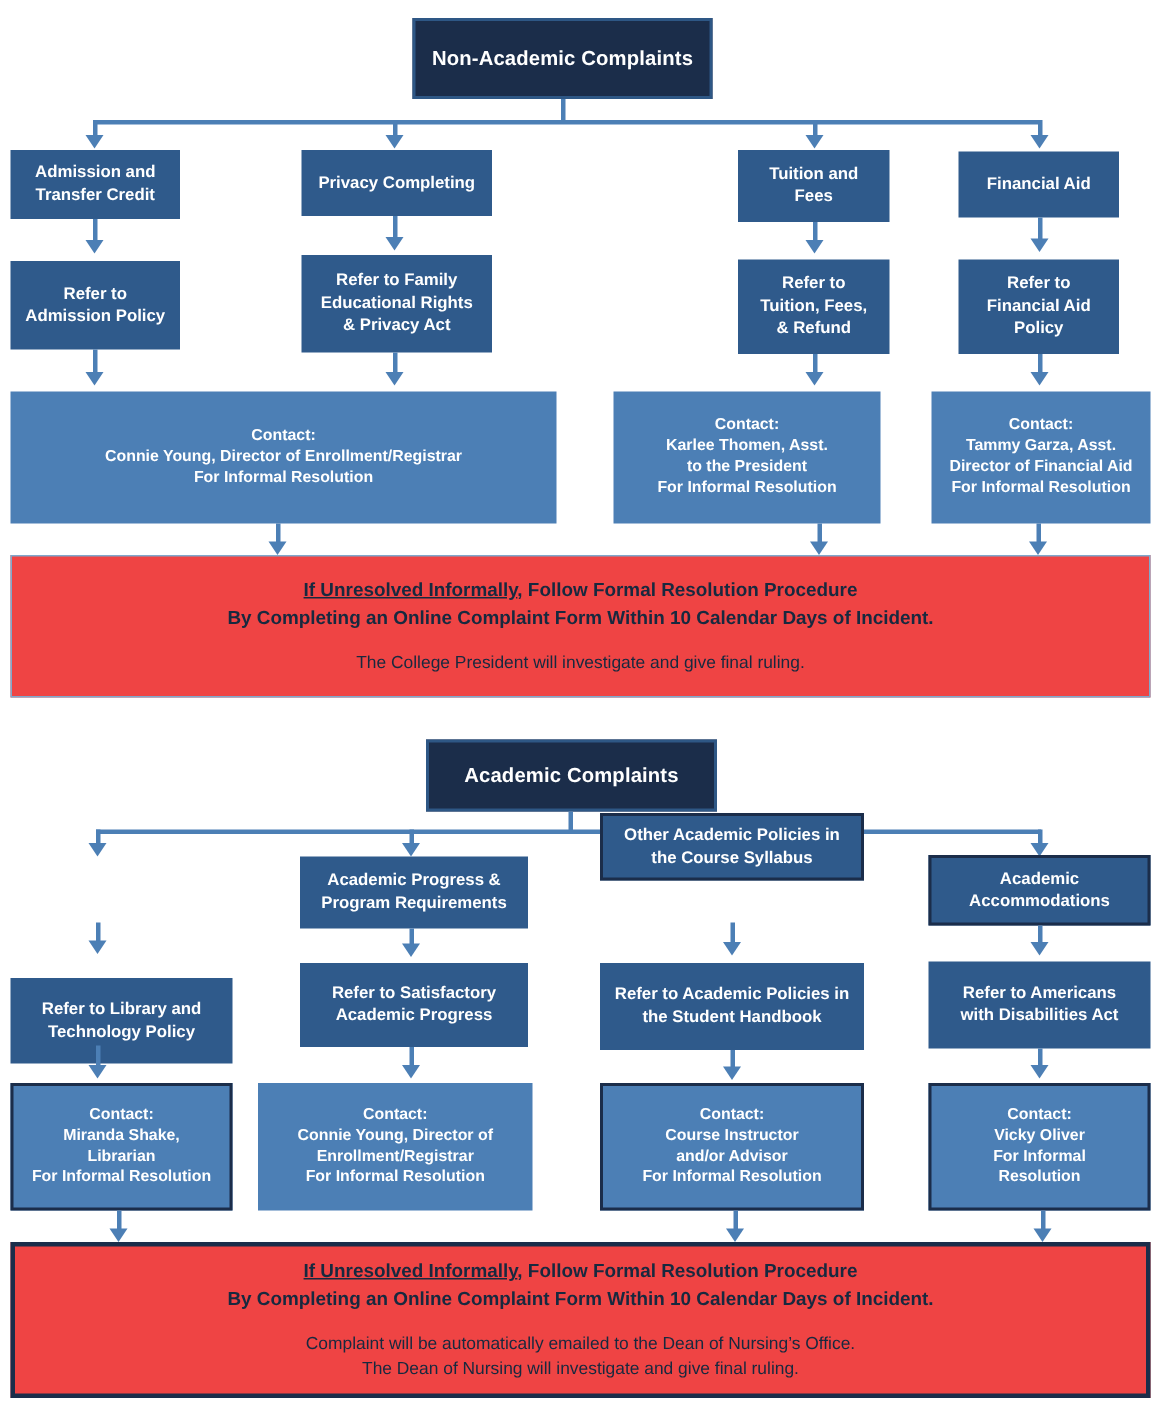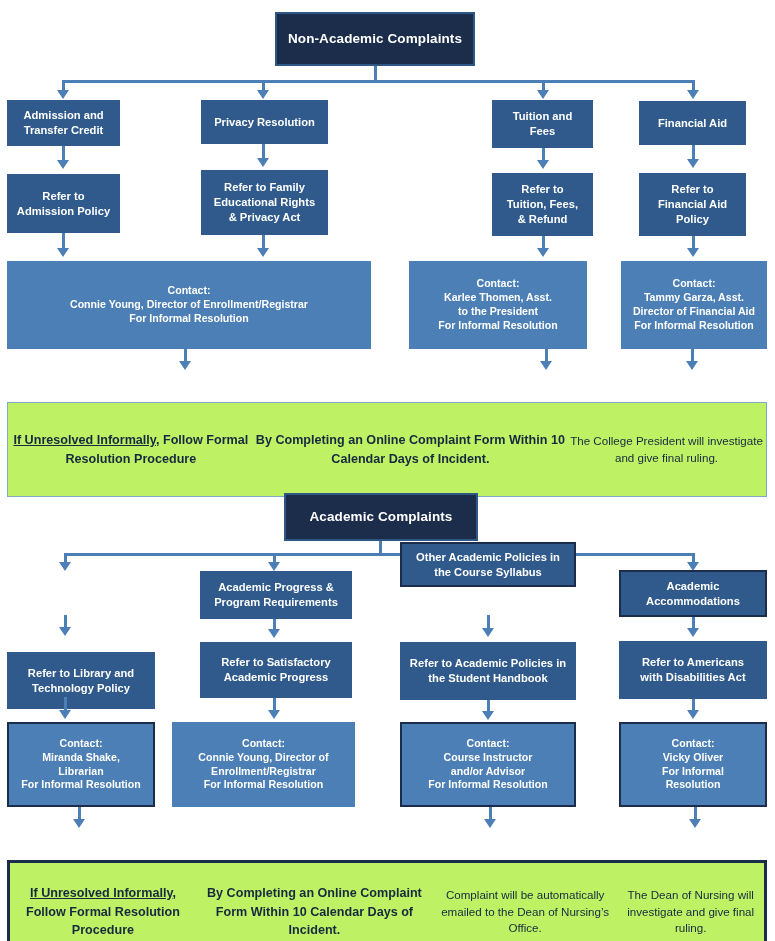--- a/index.html
+++ b/index.html
@@ -50,31 +50,30 @@
     background: #4C7FB5;
     font-size: 10.6px;
   }
   .contact-box.bordered {
     border: 2px solid #1B2D4A;
   }
   
   .formal-box {
     position: absolute;
     box-sizing: border-box;
-    background: #bef264;
+    background: #ef4444;
     border: 1px solid #7FA8CC;
     color: #17293F;
     text-align: center;
     display: flex;
-    flex-direction: row;
+    flex-direction: column;
     justify-content: center;
     align-items: center;
     font-size: 12.6px;
     line-height: 1.5;
-    margin-top: 32px;
   }
   .formal-box.navy-edge {
     border: 3px solid #1B2D4A;
   }
   .formal-line-1 { font-weight: bold; }
   .formal-line-2 { font-weight: bold; }
   .formal-sub { font-weight: normal; font-size: 11.6px; line-height: 1.45; }
   .formal-gap { height: 12px; }
   u.uline { text-decoration: underline; }
 
@@ -118,21 +117,21 @@
   <div class="arrow" style="left:57px; top:90px;"></div>
   <div class="arrow" style="left:257px; top:90px;"></div>
   <div class="arrow" style="left:537px; top:90px;"></div>
   <div class="arrow" style="left:687px; top:90px;"></div>
 
   <div class="box cat-box" style="left:7px; top:100px; width:113px; height:46px;">
     <span>Admission and
 Transfer Credit</span>
   </div>
   <div class="box cat-box" style="left:201px; top:100px; width:127px; height:44px;">
-    <span>Privacy Resolution</span>
+    <span>Privacy Completing</span>
   </div>
   <div class="box cat-box" style="left:492px; top:100px; width:101px; height:48px;">
     <span>Tuition and
 Fees</span>
   </div>
   <div class="box cat-box" style="left:639px; top:101px; width:107px; height:44px;">
     <span>Financial Aid</span>
   </div>
 
   <div class="vline" style="left:62px; top:146px; height:16px;"></div>

